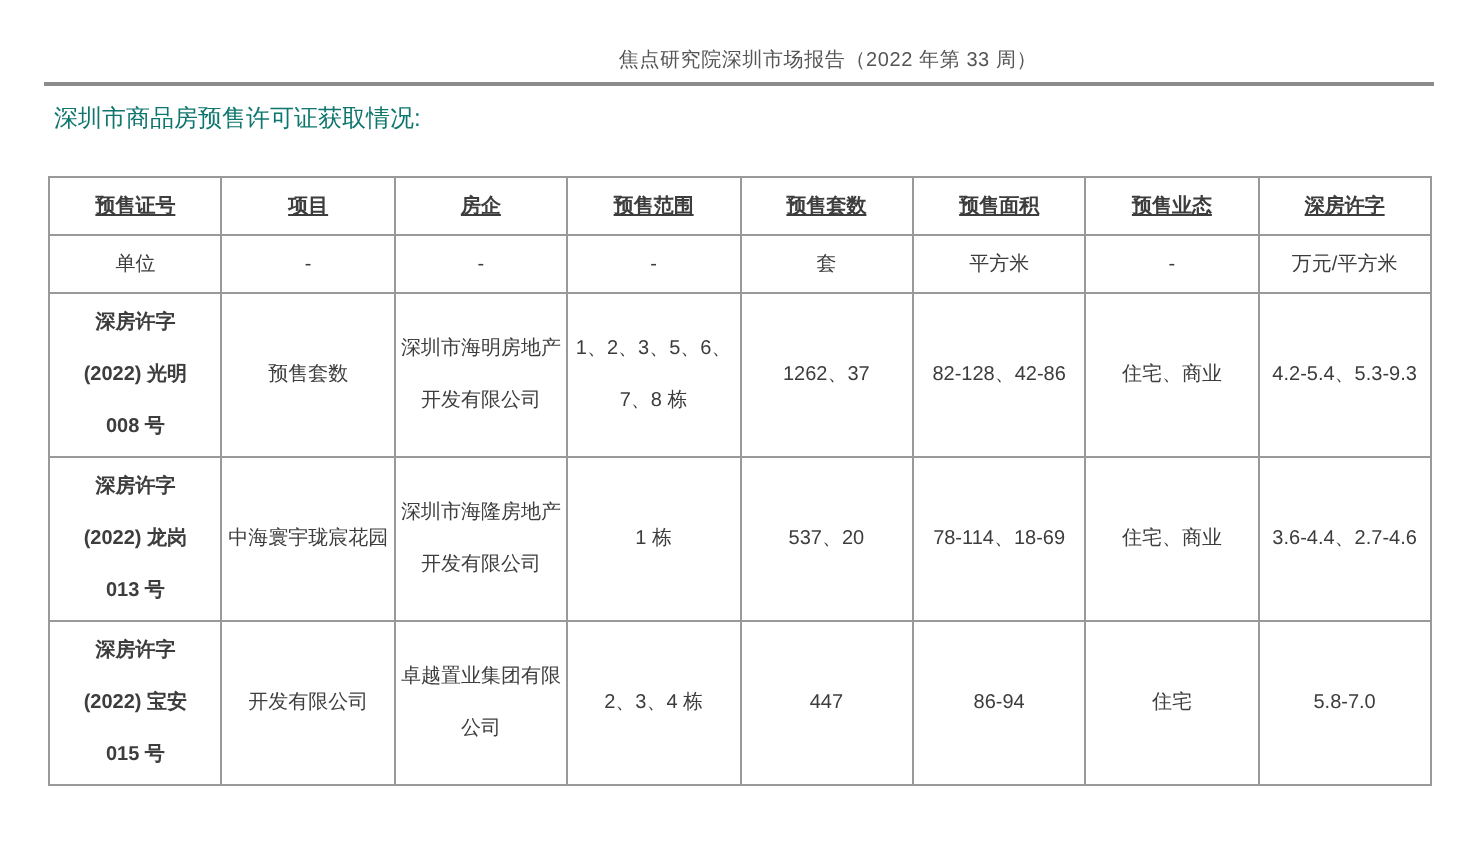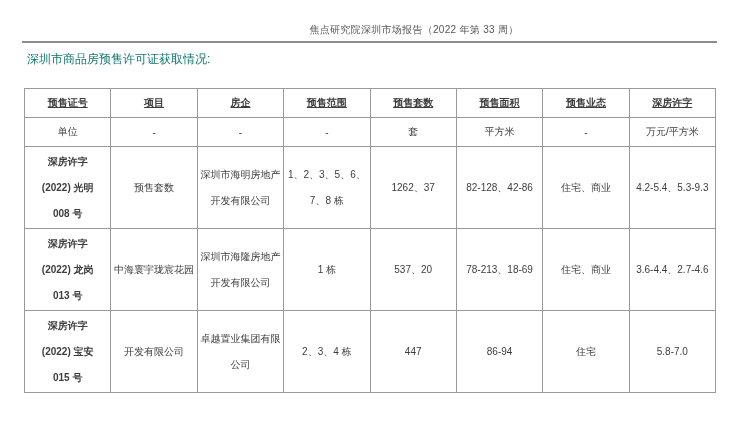--- a/index.html
+++ b/index.html
@@ -141,21 +141,21 @@
         </tr>
         <tr class="data-row">
           <td class="cert-cell">深房许字
 (2022) 龙岗
 013 号</td>
           <td>中海寰宇珑宸花园</td>
           <td>深圳市海隆房地产
 开发有限公司</td>
           <td>1 栋</td>
           <td>537、20</td>
-          <td>78-213、18-69</td>
+          <td>78-114、18-69</td>
           <td>住宅、商业</td>
           <td>3.6-4.4、2.7-4.6</td>
         </tr>
         <tr class="data-row">
           <td class="cert-cell">深房许字
 (2022) 宝安
 015 号</td>
           <td>开发有限公司</td>
           <td>卓越置业集团有限
 公司</td>

